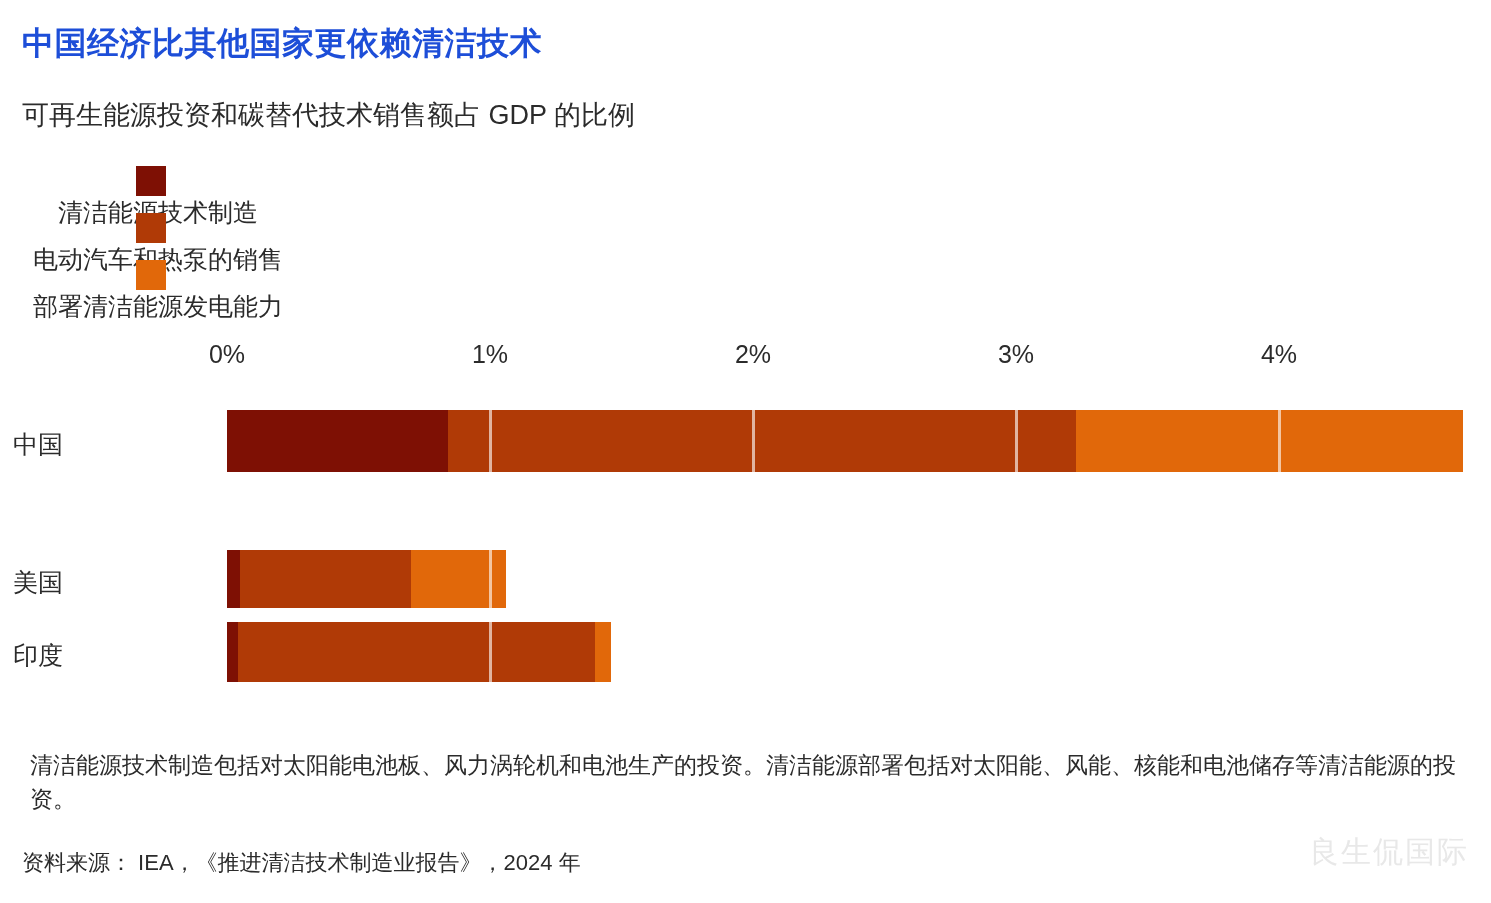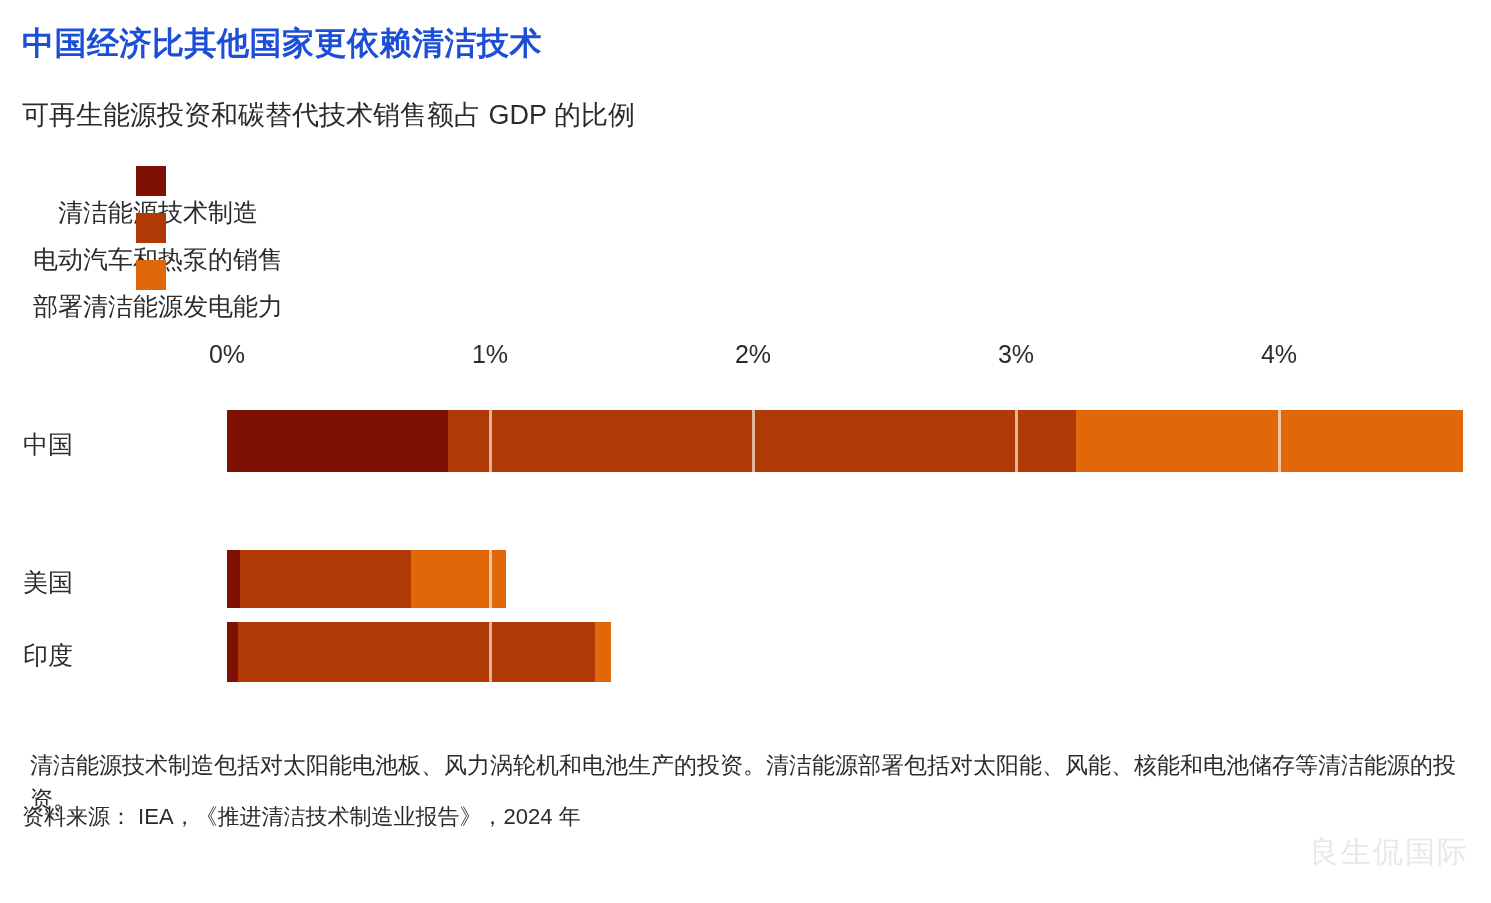--- a/index.html
+++ b/index.html
@@ -99,21 +99,21 @@
     width: 1491px;
     height: 295px;
   }
   .bar-row {
     position: absolute;
     left: 0;
     width: 1491px;
   }
   .bar-cat-label {
     position: absolute;
-    left: 23px;
+    left: 13px;
     font-size: 25px;
     color: #2b2b2b;
     white-space: nowrap;
   }
   .bar-track {
     position: absolute;
     height: 100%;
   }
   .bar-seg {
     position: absolute;
@@ -134,21 +134,21 @@
     left: 30px;
     top: 748px;
     width: 1430px;
     font-size: 23px;
     line-height: 34px;
     color: #2b2b2b;
   }
   .source {
     position: absolute;
     left: 22px;
-    top: 802px;
+    top: 848px;
     font-size: 22px;
     color: #2b2b2b;
     white-space: nowrap;
   }
   .watermark {
     position: absolute;
     right: 22px;
     top: 832px;
     font-size: 30px;
     color: #e8e8e8;

